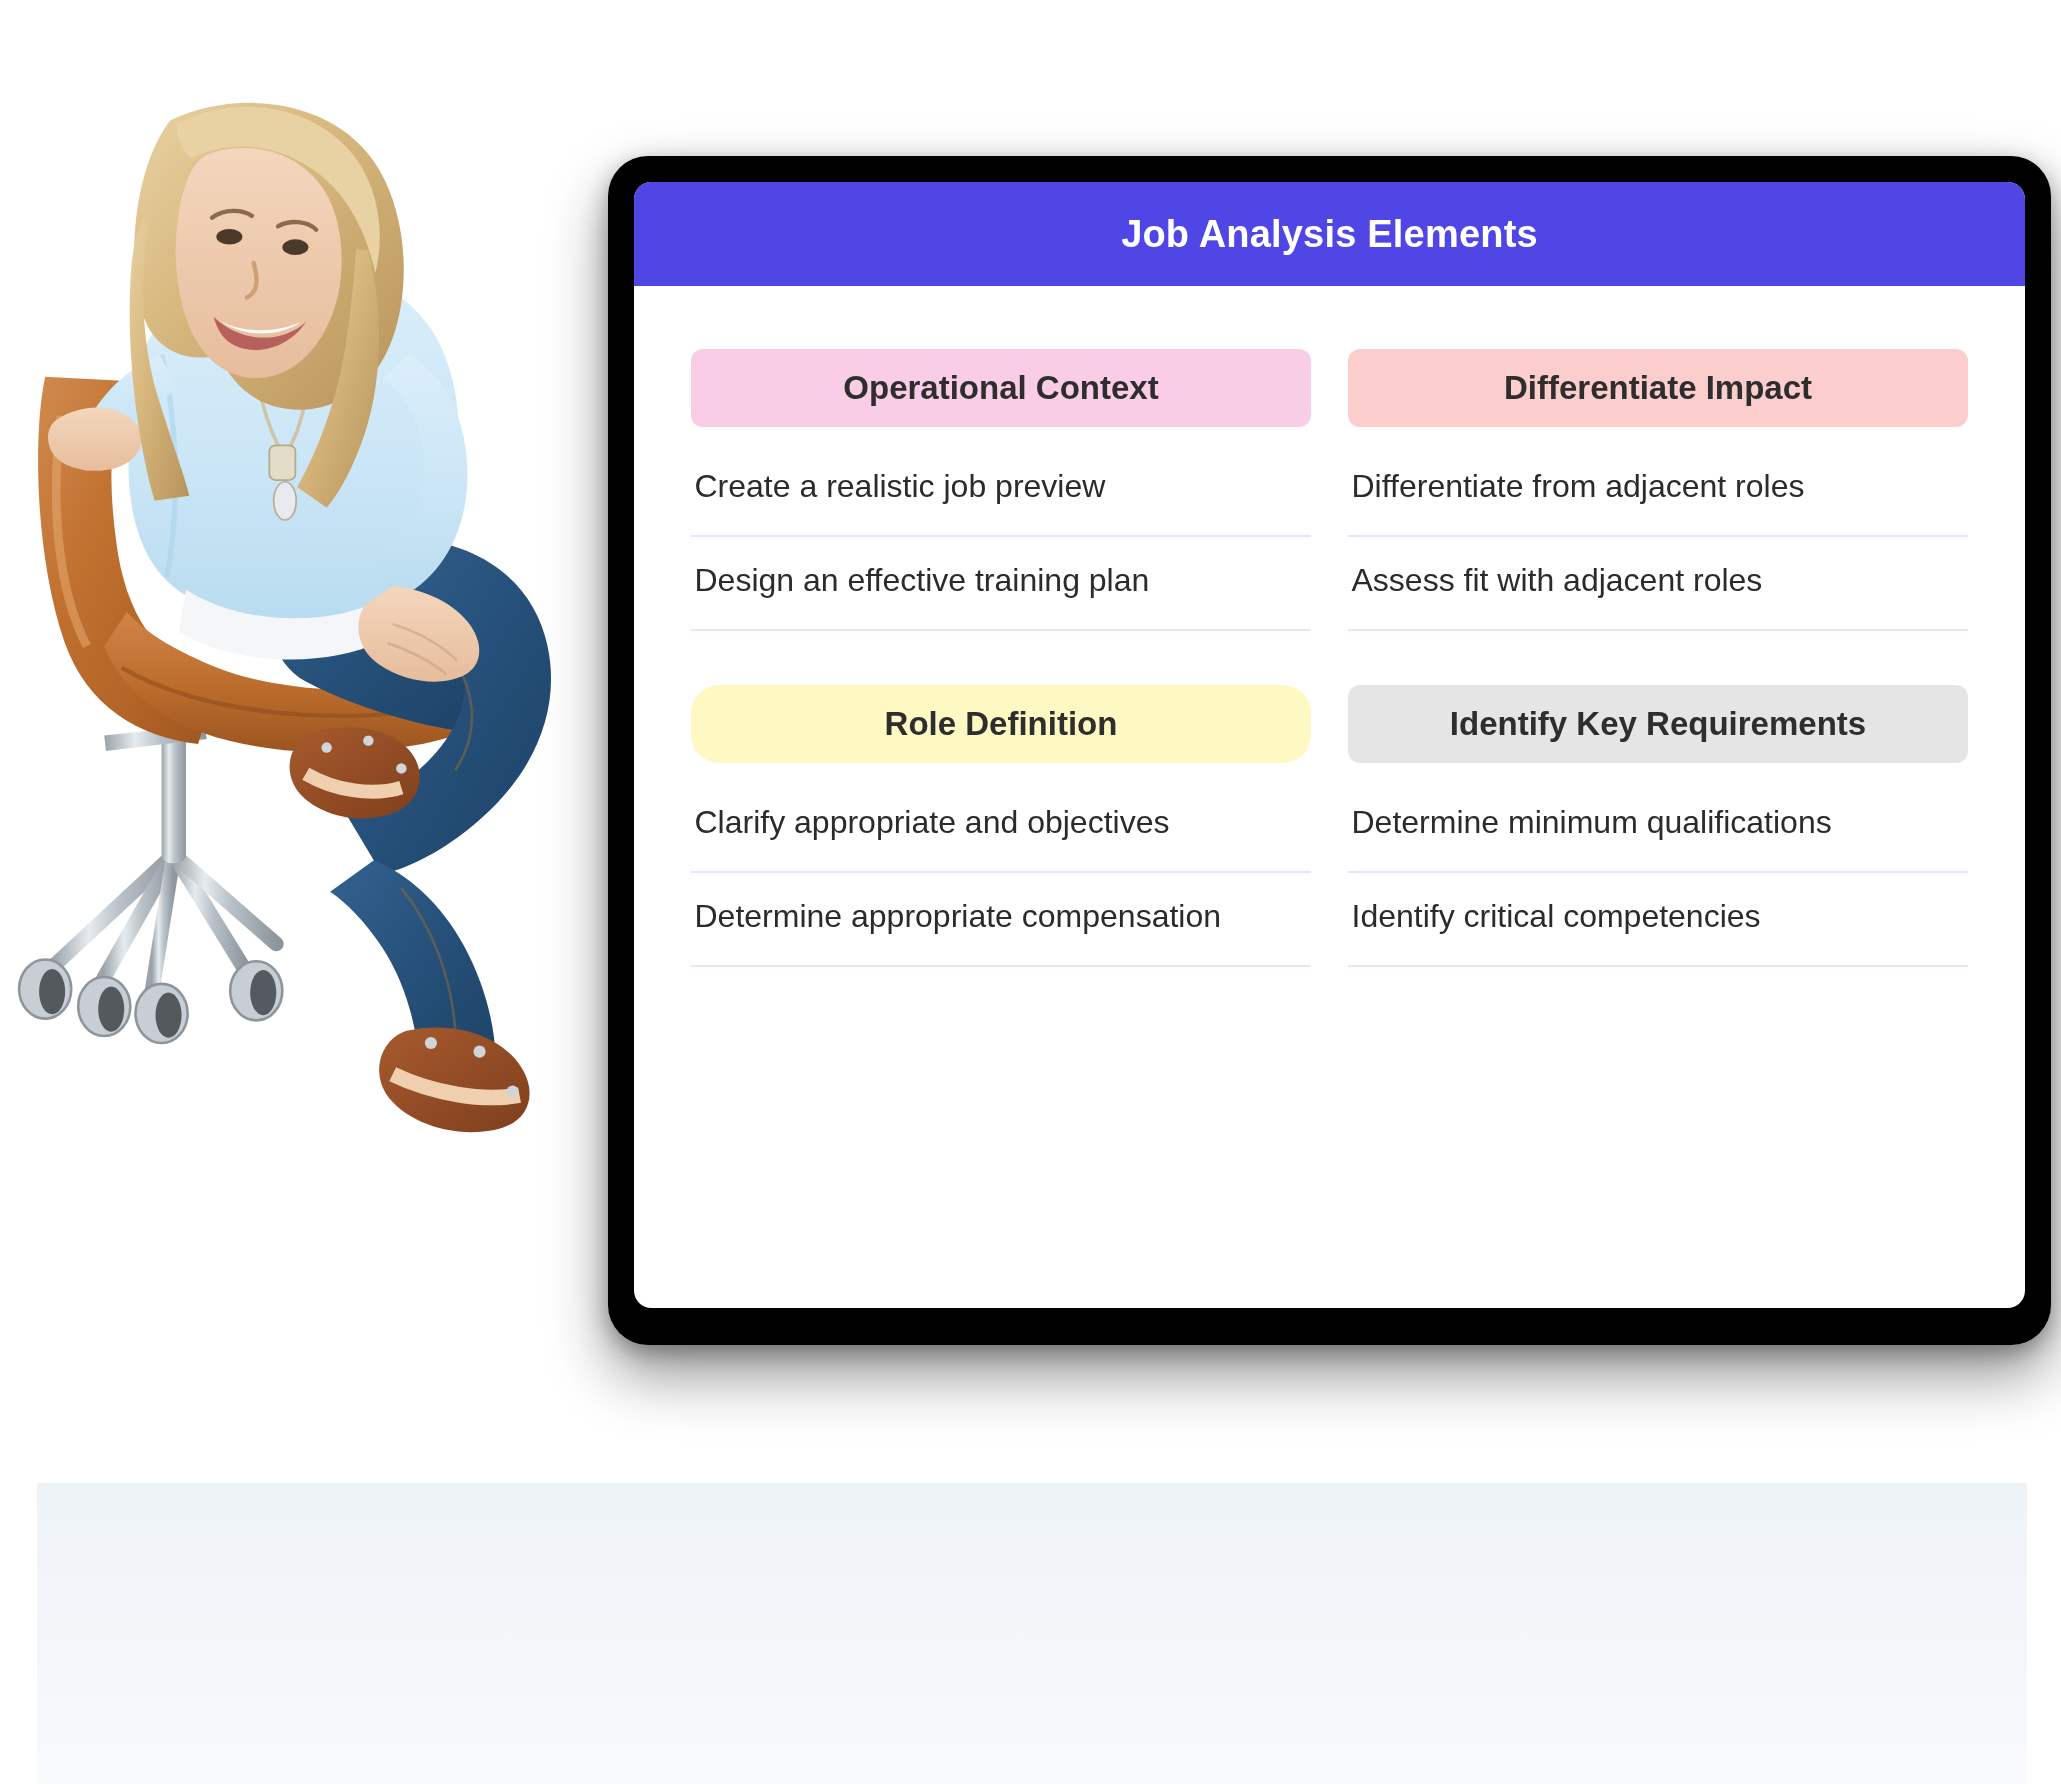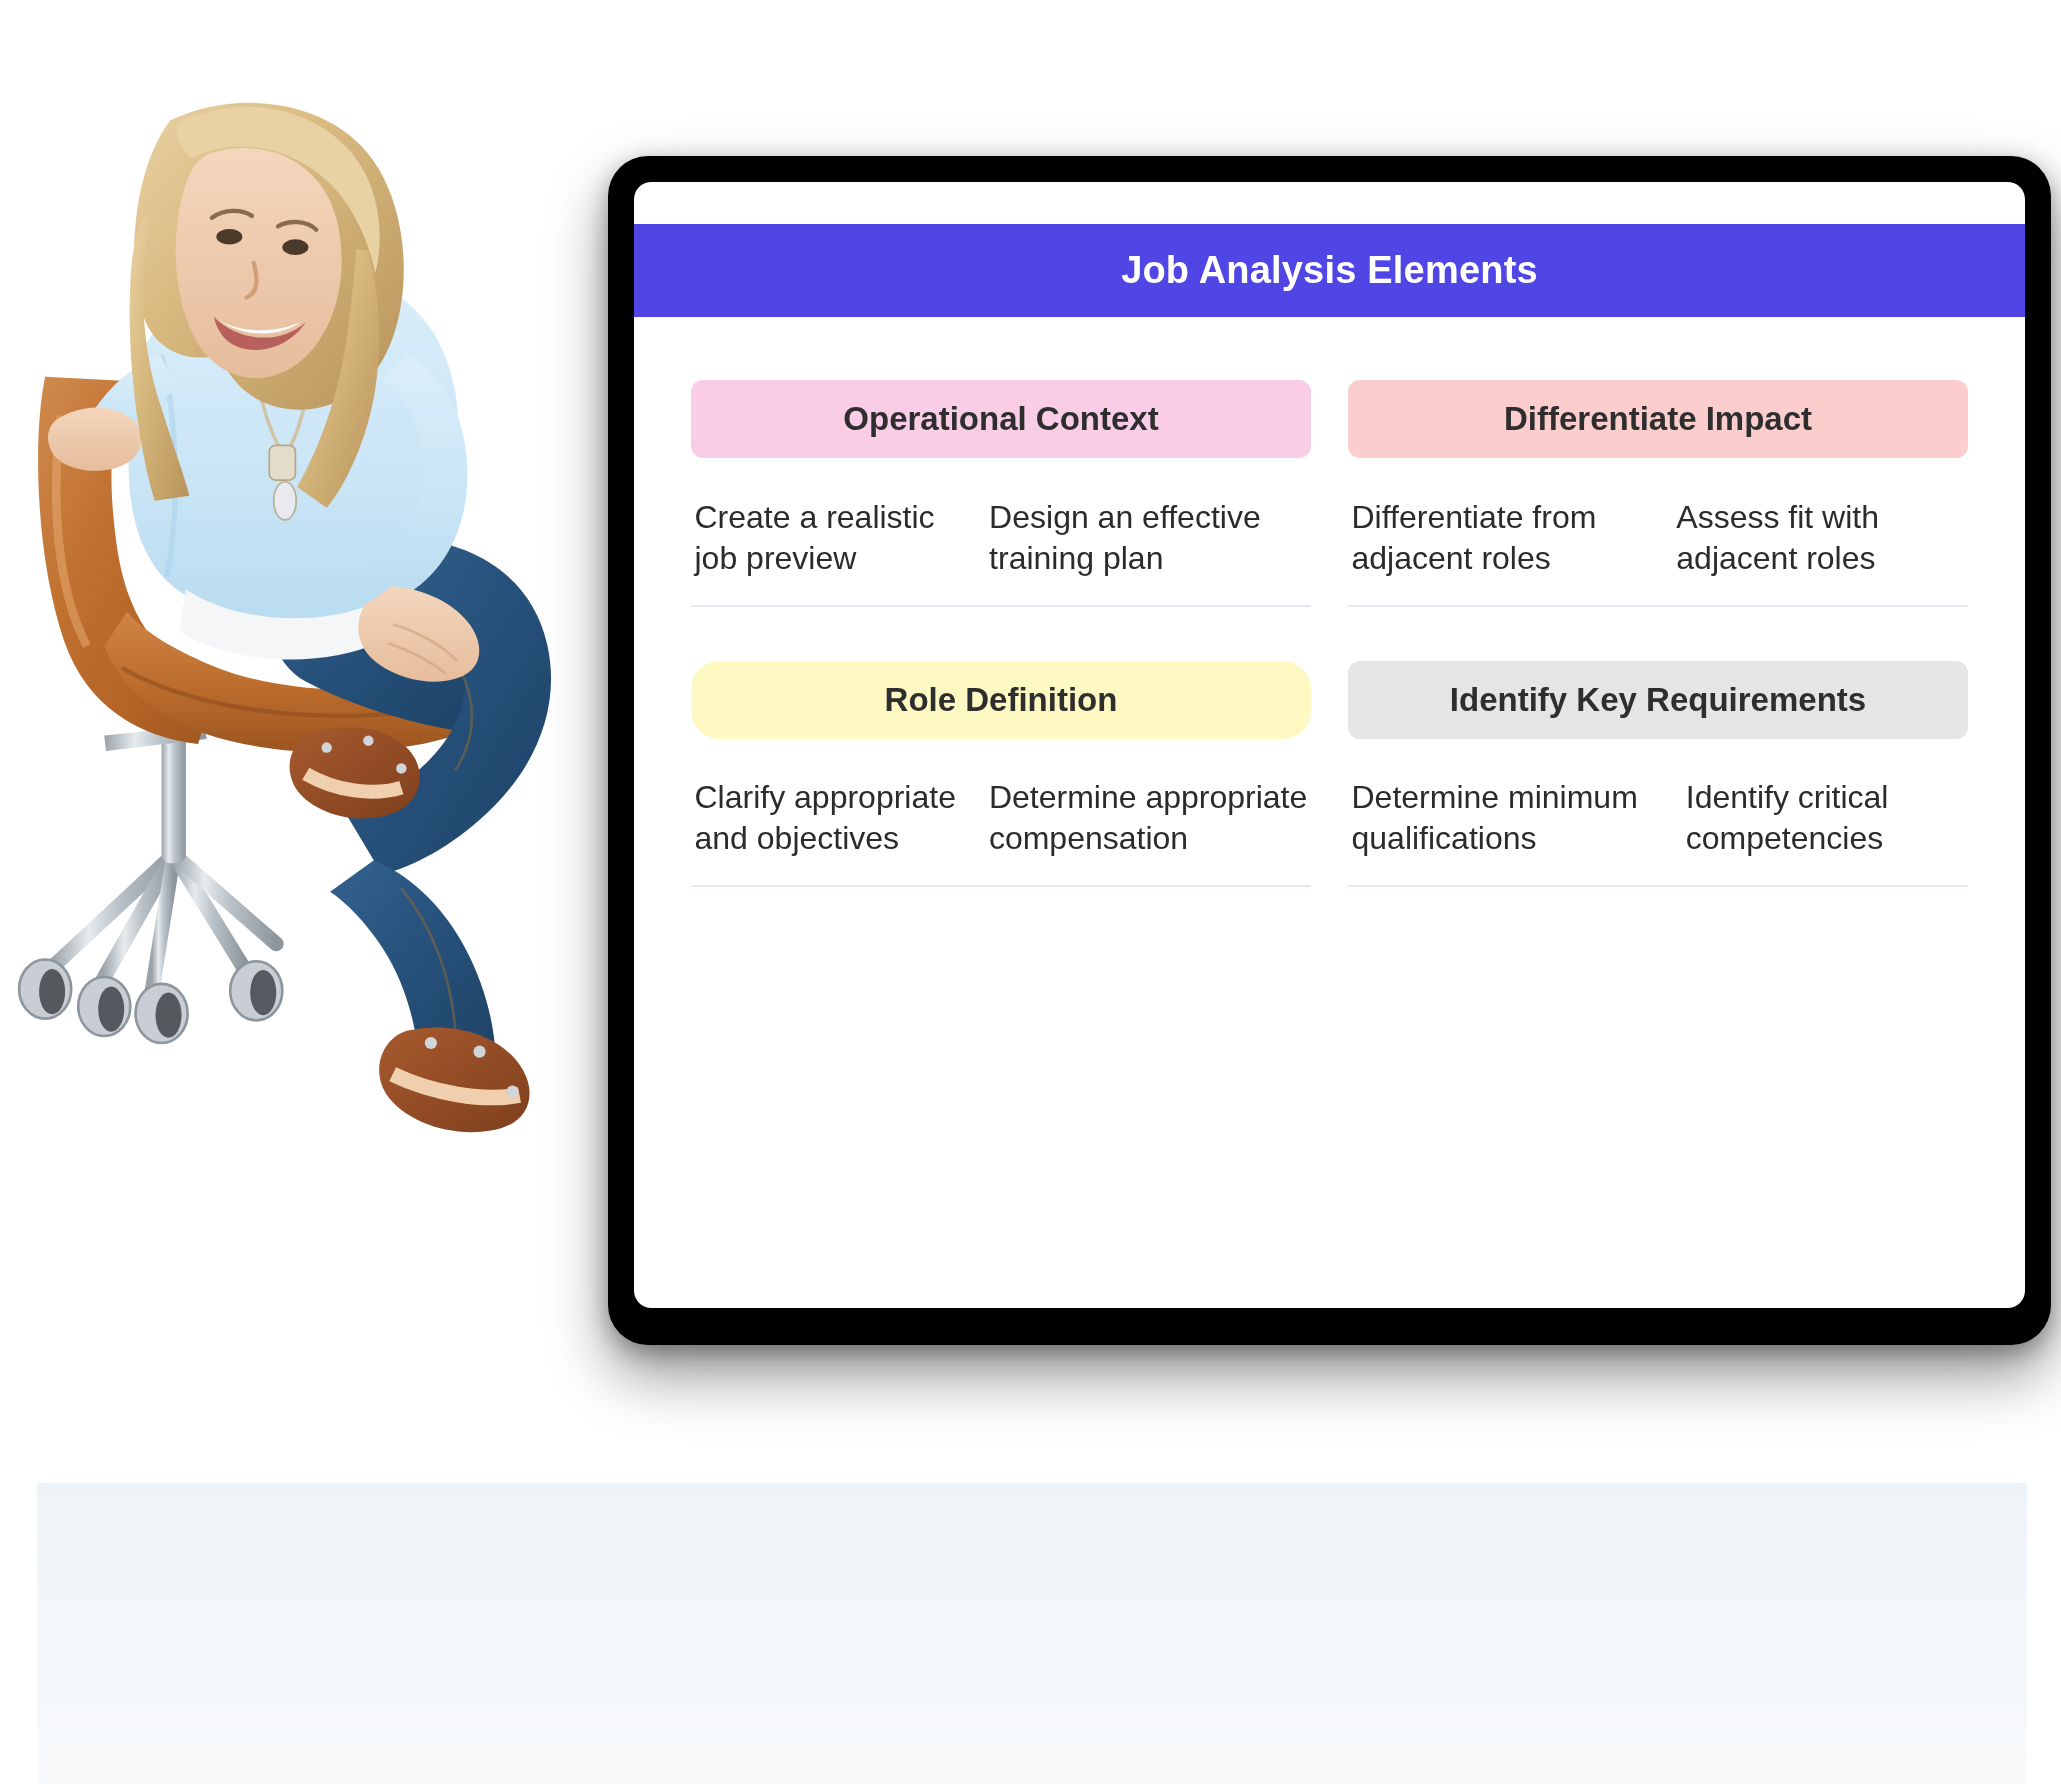--- a/index.html
+++ b/index.html
@@ -48,27 +48,26 @@
     right: 26px;
     bottom: 37px;
     background: #ffffff;
     border-radius: 17.4px;
     overflow: hidden;
     display: flex;
     flex-direction: column;
   }
 
   .card-header {
-    height: 93px;
+    height: 104px;
     background: #5046e5;
     display: flex;
     align-items: center;
     justify-content: center;
     flex: none;
-    margin-top: 42px;
   }
   .card-header-title {
     color: #ffffff;
     font-size: 38px;
     font-weight: bold;
     letter-spacing: 0.2px;
   }
 
   .card-body {
     flex: 1;
@@ -88,21 +87,21 @@
     height: 78px;
     display: flex;
     align-items: center;
     justify-content: center;
     font-size: 33px;
     font-weight: bold;
     color: #2e2e2e;
     margin-bottom: 16px;
   }
 
-  .panel-list { display: flex; flex-direction: row; }
+  .panel-list { display: flex; flex-direction: column; }
 
   .panel-item {
     font-size: 32px;
     line-height: 1.28;
     color: #2b2b2b;
     padding: 22.6px 3.5px 26px 3.5px;
     border-bottom: 2.6px solid #e8e6f6;
     min-height: 94px;
   }
 

